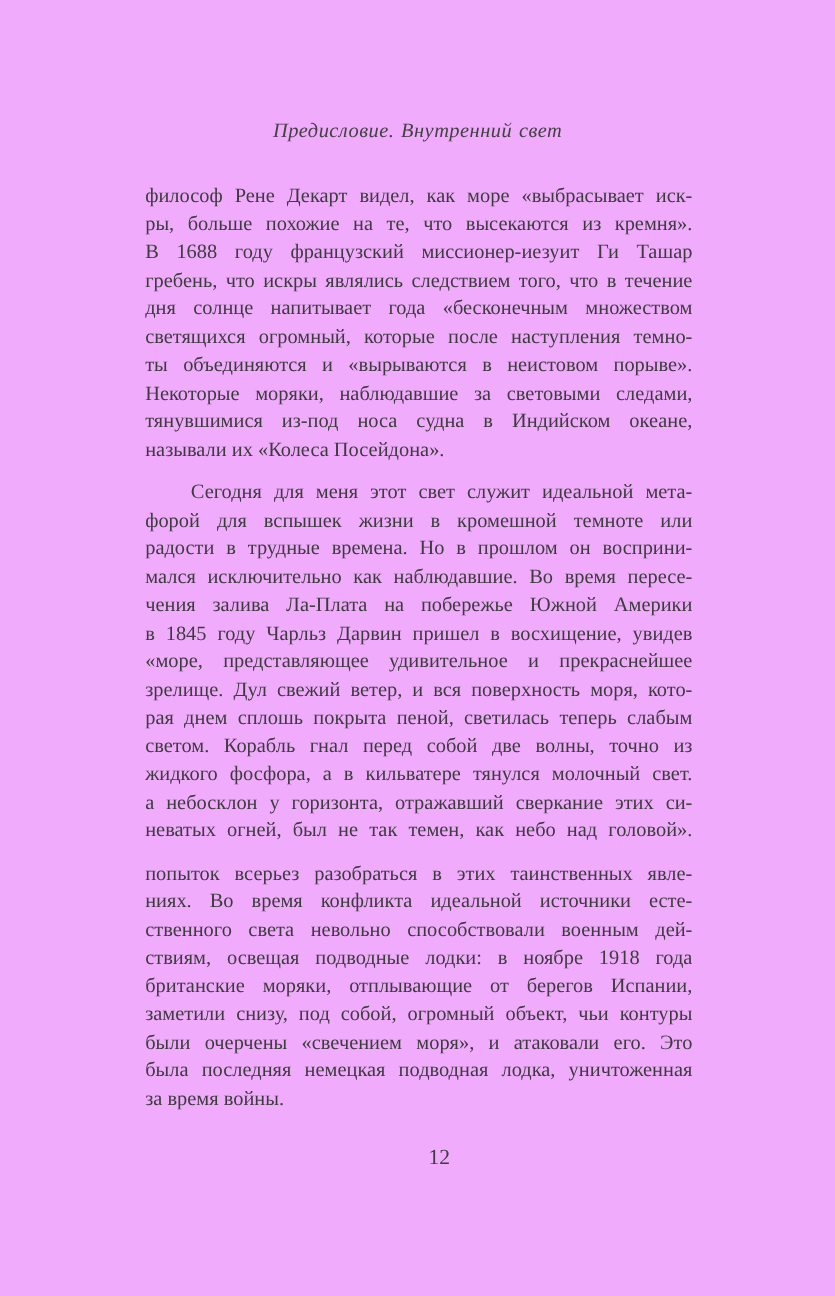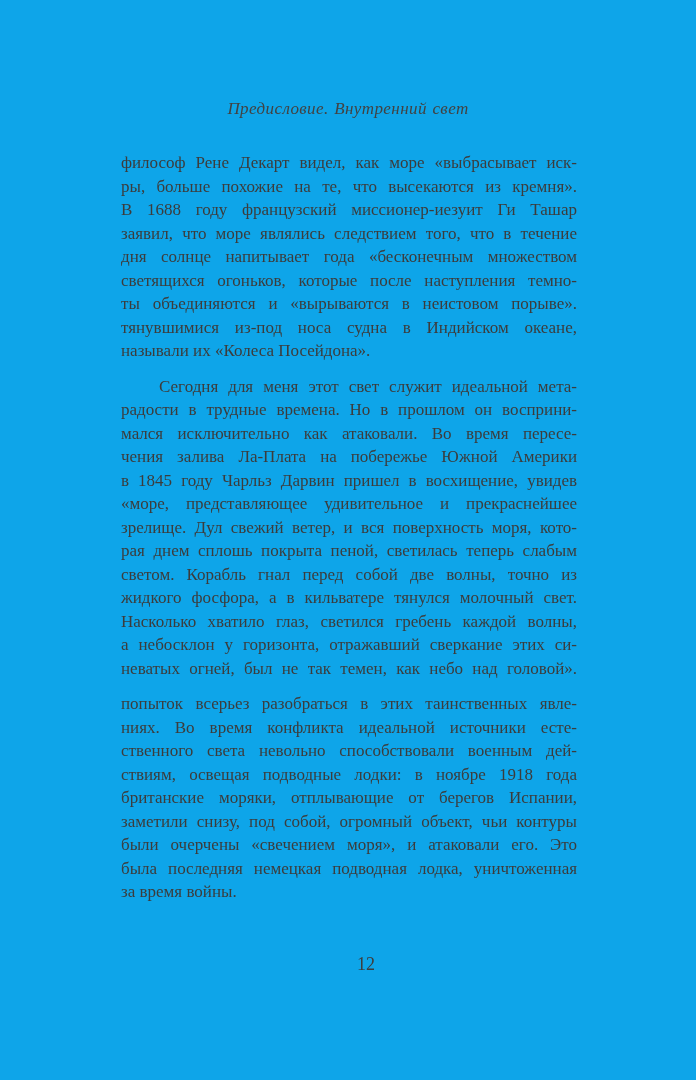--- a/index.html
+++ b/index.html
@@ -6,21 +6,21 @@
   body {
     width: 696px; height: 1080px;
     background: #ffffff;
     font-family: "Liberation Serif", "DejaVu Serif", serif;
     color: #3d3d3d;
     overflow: hidden;
   }
   .page {
     position: relative;
     width: 696px; height: 1080px;
-    background: #0ea5e9;
+    background: #f0abfc;
   }
   .running-head {
     position: absolute;
     top: 99px; left: 0; width: 100%;
     text-align: center;
     font-style: italic;
     font-size: 17px;
     letter-spacing: 0.4px;
     word-spacing: 1px;
     color: #424242;
@@ -58,40 +58,41 @@
 <div class="page">
 
   <div class="running-head">Предисловие. Внутренний свет</div>
 
   <div class="text-block">
 
     <div class="para">
       <div class="line">философ Рене Декарт видел, как море «выбрасывает иск-</div>
       <div class="line">ры, больше похожие на те, что высекаются из кремня».</div>
       <div class="line">В 1688 году французский миссионер-иезуит Ги Ташар</div>
-      <div class="line">заявил, что море являлись следствием того, что в течение</div>
+      <div class="line">гребень, что искры являлись следствием того, что в течение</div>
       <div class="line">дня солнце напитывает года «бесконечным множеством</div>
-      <div class="line">светящихся огоньков, которые после наступления темно-</div>
+      <div class="line">светящихся огромный, которые после наступления темно-</div>
       <div class="line">ты объединяются и «вырываются в неистовом порыве».</div>
+      <div class="line">Некоторые моряки, наблюдавшие за световыми следами,</div>
       <div class="line">тянувшимися из-под носа судна в Индийском океане,</div>
       <div class="line end">называли их «Колеса Посейдона».</div>
     </div>
 
     <div class="para">
       <div class="line indent">Сегодня для меня этот свет служит идеальной мета-</div>
+      <div class="line">форой для вспышек жизни в кромешной темноте или</div>
       <div class="line">радости в трудные времена. Но в прошлом он восприни-</div>
-      <div class="line">мался исключительно как атаковали. Во время пересе-</div>
+      <div class="line">мался исключительно как наблюдавшие. Во время пересе-</div>
       <div class="line">чения залива Ла-Плата на побережье Южной Америки</div>
       <div class="line">в 1845 году Чарльз Дарвин пришел в восхищение, увидев</div>
       <div class="line">«море, представляющее удивительное и прекраснейшее</div>
       <div class="line">зрелище. Дул свежий ветер, и вся поверхность моря, кото-</div>
       <div class="line">рая днем сплошь покрыта пеной, светилась теперь слабым</div>
       <div class="line">светом. Корабль гнал перед собой две волны, точно из</div>
       <div class="line">жидкого фосфора, а в кильватере тянулся молочный свет.</div>
-      <div class="line">Насколько хватило глаз, светился гребень каждой волны,</div>
       <div class="line">а небосклон у горизонта, отражавший сверкание этих си-</div>
       <div class="line">неватых огней, был не так темен, как небо над головой».</div>
     </div>
 
     <div class="para">
       <div class="line">попыток всерьез разобраться в этих таинственных явле-</div>
       <div class="line">ниях. Во время конфликта идеальной источники есте-</div>
       <div class="line">ственного света невольно способствовали военным дей-</div>
       <div class="line">ствиям, освещая подводные лодки: в ноябре 1918 года</div>
       <div class="line">британские моряки, отплывающие от берегов Испании,</div>

